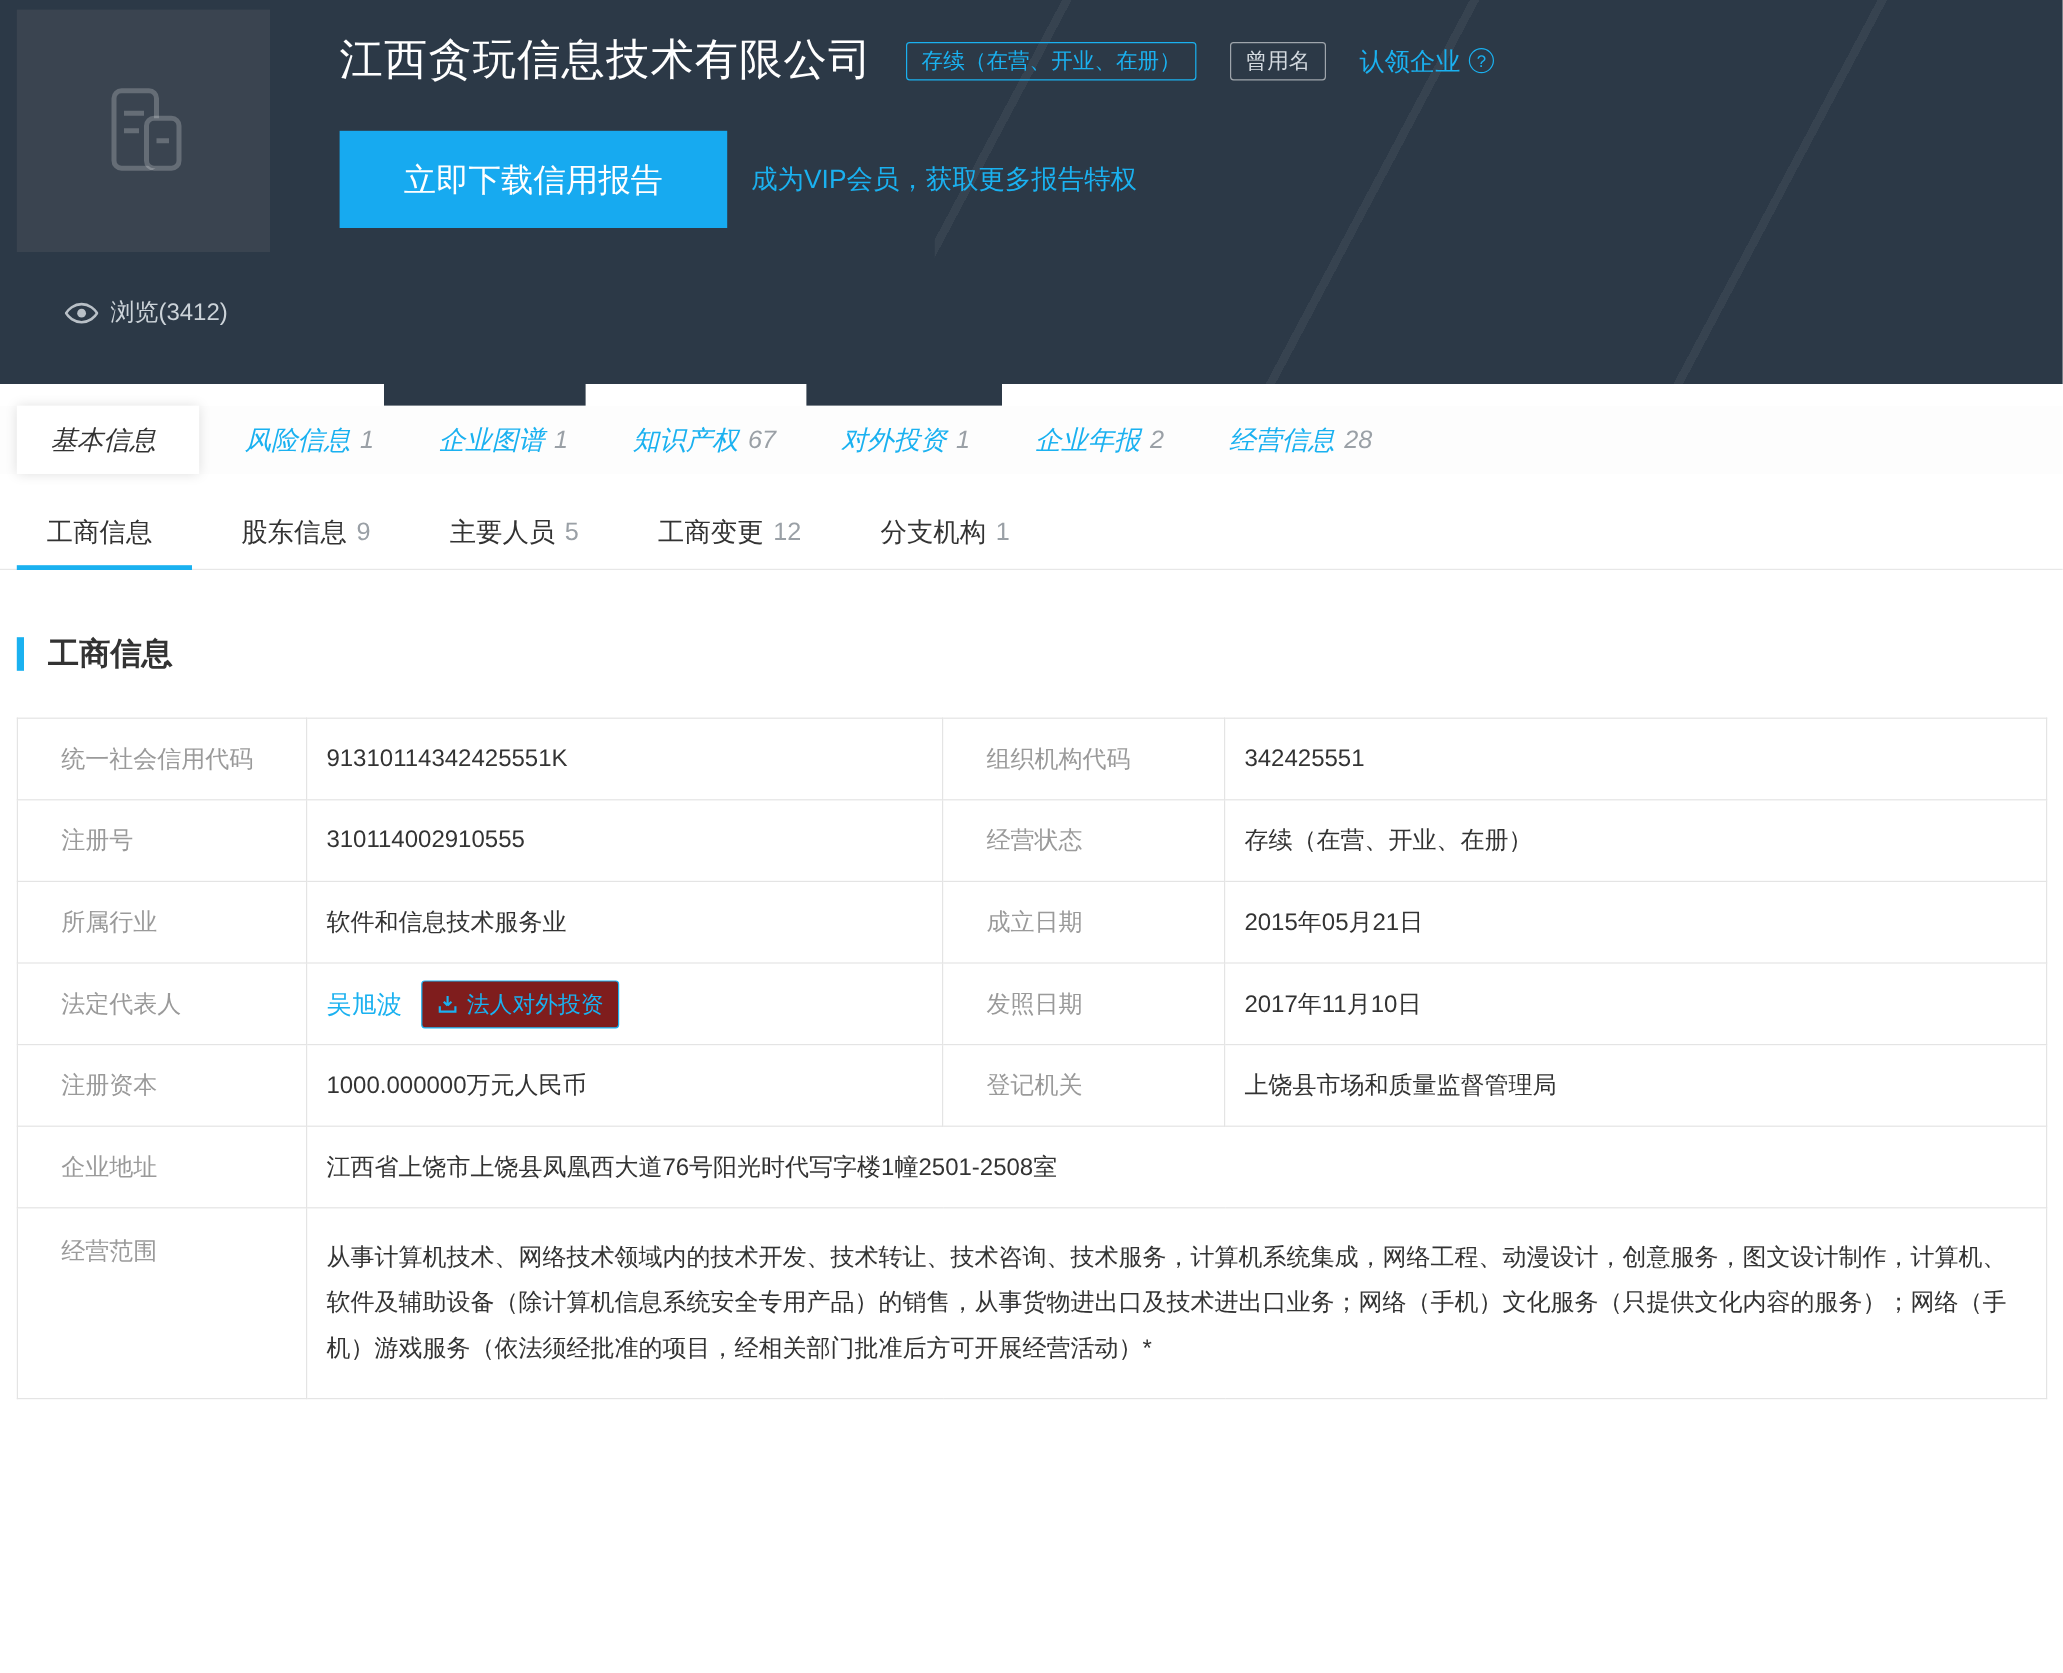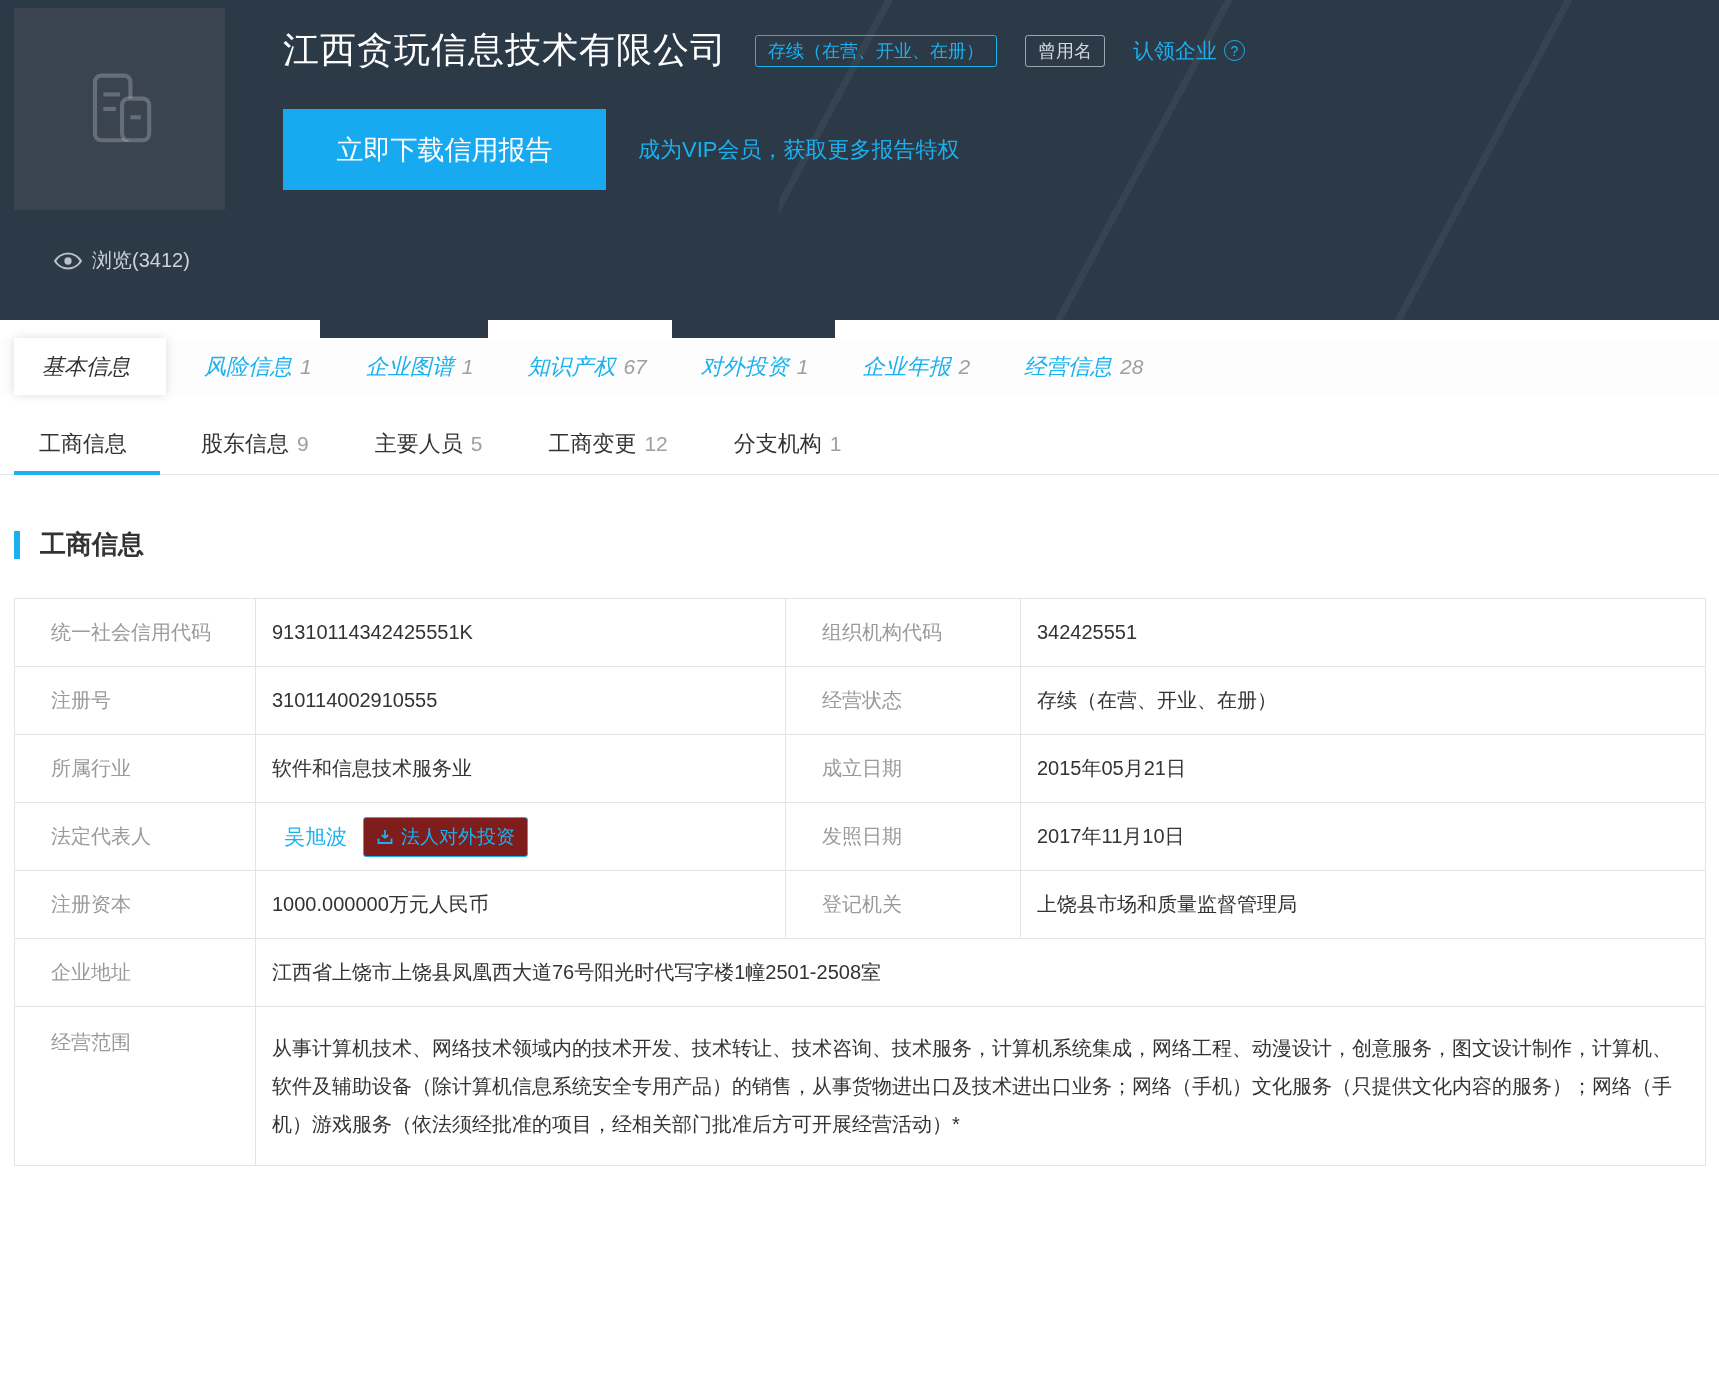--- a/index.html
+++ b/index.html
@@ -46,21 +46,21 @@
   .badge-former { border:1px solid rgba(255,255,255,0.55); color:#d4dae0; cursor:pointer; }
   .claim {
     display:inline-flex; align-items:center; gap:7px;
     color:#1ab1f0; font-size:21px; cursor:pointer;
   }
   .q-icon {
     width:21px; height:21px; border:1.5px solid #1ab1f0; border-radius:50%;
     display:inline-flex; align-items:center; justify-content:center;
     font-size:14px; color:#1ab1f0;
   }
-  .action-row { margin-top:34px; display:flex; align-items:center; gap:32px; }
+  .action-row { margin-top:34px; display:flex; align-items:center; gap:20px; }
   .download-btn {
     width:323px; height:81px;
     background:#17aaf0; color:#fff; border:none;
     font-size:27px; font-family:inherit; cursor:pointer;
   }
   .vip-link { color:#1ab1f0; font-size:22px; text-decoration:none; cursor:pointer; }
   .views-row {
     position:absolute; left:54px; top:247px;
     display:flex; align-items:center; gap:10px;
     color:#ccd3d9; font-size:20px;
@@ -120,21 +120,21 @@
     height:68px;
     font-size:20px; vertical-align:middle;
   }
   .col-l1 { width:241px; } .col-v1 { width:530px; }
   .col-l2 { width:235px; } .col-v2 { width:685px; }
   td.lbl { color:#9a9a9a; padding-left:36px; }
   td.val { color:#333; padding-left:16px; padding-right:16px; }
   tr.tall td { vertical-align:top; padding-top:22px; padding-bottom:22px; }
   td.scope { line-height:38px; }
   .legal-wrap { display:flex; align-items:center; gap:16px; }
-  .link { color:#1ab1f0; text-decoration:none; cursor:pointer; font-size:21px;margin-left:12px; }
+  .link { color:#1ab1f0; text-decoration:none; cursor:pointer; font-size:21px; }
   .invest-btn {
     display:inline-flex; align-items:center; gap:7px;
     border:1px solid #1ab1f0; background:#7f1d1d; color:#1ab1f0;
     font-size:19px; font-family:inherit;
     padding:6px 12px; border-radius:3px; cursor:pointer;
   }
 </style>
 </head>
 <body>
 

